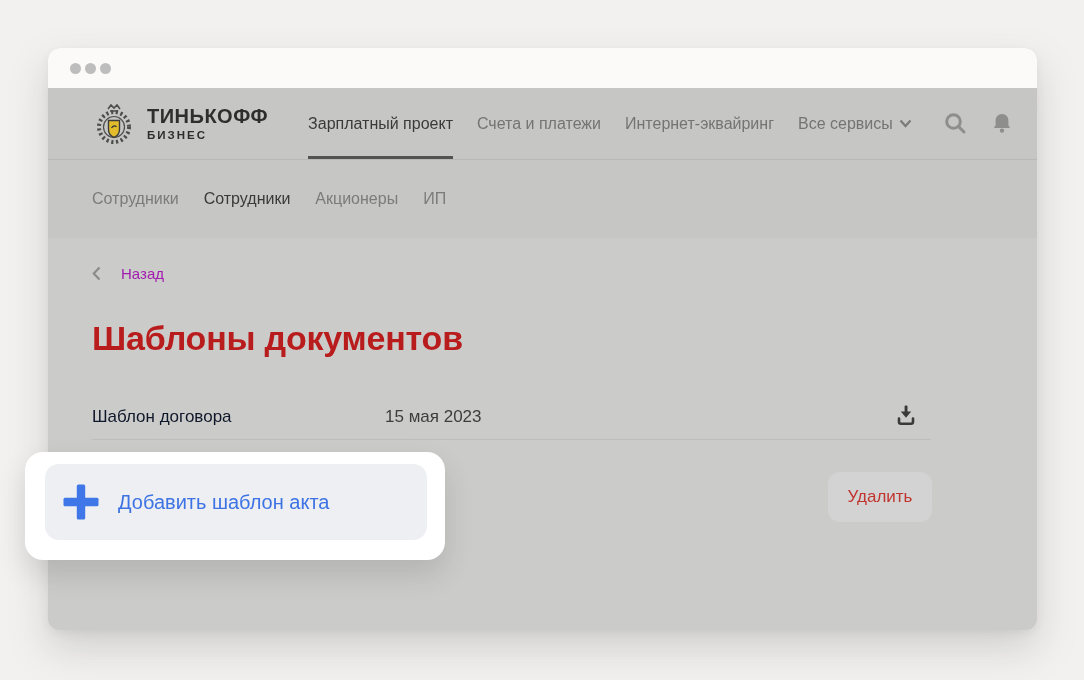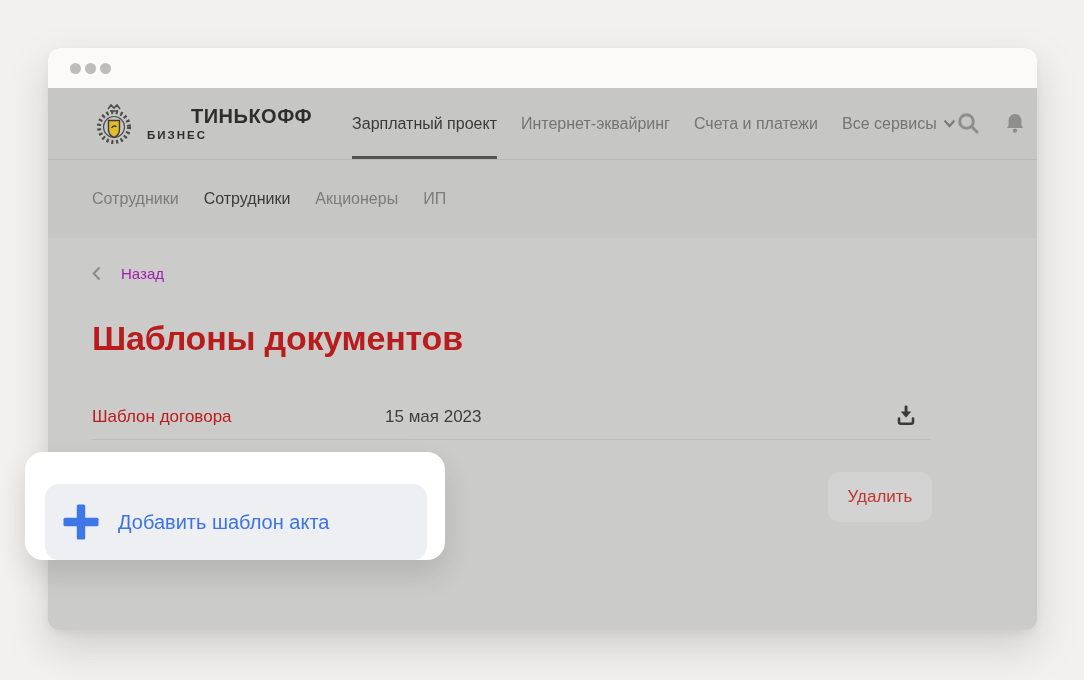--- a/index.html
+++ b/index.html
@@ -25,21 +25,21 @@
   }
   .dot { width:11px; height:11px; border-radius:50%; background:#bdbdbd; }
 
   
   .topnav {
     height:72px; background:#c6c7c5; border-bottom:1px solid #b9bab8;
     display:flex; align-items:center; padding:0 23px 0 45px;
   }
   .logo { display:flex; align-items:center; gap:12px; }
   .logo-text { display:flex; flex-direction:column; line-height:1; }
-  .logo-title { font-size:20px; font-weight:800; color:#2e2e2c; letter-spacing:.5px;margin-left:44px; }
+  .logo-title { font-size:20px; font-weight:800; color:#2e2e2c; letter-spacing:.5px; }
   .logo-sub { font-size:11.5px; font-weight:700; color:#2e2e2c; letter-spacing:2px; margin-top:4px; }
   .nav { display:flex; margin-left:40px; gap:24px; height:100%; align-items:stretch; }
   .nav-item {
     display:flex; align-items:center; gap:6px; position:relative;
     font-size:16px; color:#747471; cursor:pointer; white-space:nowrap;
   }
   .nav-item.active { color:#3a3a38; font-weight:500; }
   .nav-item.active::after {
     content:""; position:absolute; left:0; right:0; bottom:0; height:3px; background:#53534f;
   }
@@ -68,37 +68,37 @@
     font-size:15px; color:#a21caf; cursor:pointer;
   }
   .page-title {
     position:absolute; left:44px; top:80px;
     font-size:34px; line-height:40px; font-weight:800; color:#b91c1c; letter-spacing:-.2px;
   }
   .doc-row {
     position:absolute; left:44px; top:156px; width:839px; height:46px;
     border-bottom:1px solid #bebebd; display:flex; align-items:center;
   }
-  .doc-name { font-size:17px; color:#b91c1c; }
+  .doc-name { font-size:17px; color:#0f172a; }
   .doc-date { position:absolute; left:293px; font-size:17px; color:#3d3d3b; }
   .doc-download { position:absolute; right:12px; top:8px; cursor:pointer; }
   .delete-btn {
     position:absolute; left:780px; top:234px; width:104px; height:50px;
     border:none; border-radius:12px; background:#d2d3d2;
     font-family:inherit; font-size:17px; color:#c1352f; cursor:pointer;
   }
 
   
   .callout {
     position:absolute; left:25px; top:452px; width:420px; height:108px;
     background:#ffffff; border-radius:18px;
     box-shadow:0 14px 30px rgba(0,0,0,.12);
   }
   .add-btn {
-    position:absolute; left:20px; top:32px; width:382px; height:76px;
+    position:absolute; left:20px; top:12px; width:382px; height:76px;
     border:none; border-radius:14px; background:#edeff2;
     display:flex; align-items:center; gap:18px; padding-left:17px;
     cursor:pointer; font-family:inherit;
   }
   .add-btn-label { font-size:20px; color:#3d73e4; }
 </style>
 </head>
 <body>
 
 <div class="stage">
@@ -126,24 +126,24 @@
           <span class="logo-title">ТИНЬКОФФ</span>
           <span class="logo-sub">БИЗНЕС</span>
         </div>
       </div>
 
       <nav class="nav">
         <div class="nav-item active">
           <span>Зарплатный проект</span>
         </div>
         <div class="nav-item">
+          <span>Счета и платежи</span>
+        </div>
+        <div class="nav-item">
           <span>Интернет-эквайринг</span>
-        </div>
-        <div class="nav-item">
-          <span>Счета и платежи</span>
         </div>
         <div class="nav-item">
           <span>Все сервисы</span>
           <svg width="13" height="9" viewBox="0 0 13 9">
             <polyline points="1.5,1.5 6.5,7 11.5,1.5" fill="none" stroke="#7b7b78" stroke-width="2.2"></polyline>
           </svg>
         </div>
       </nav>
 
       <div class="header-icons">

